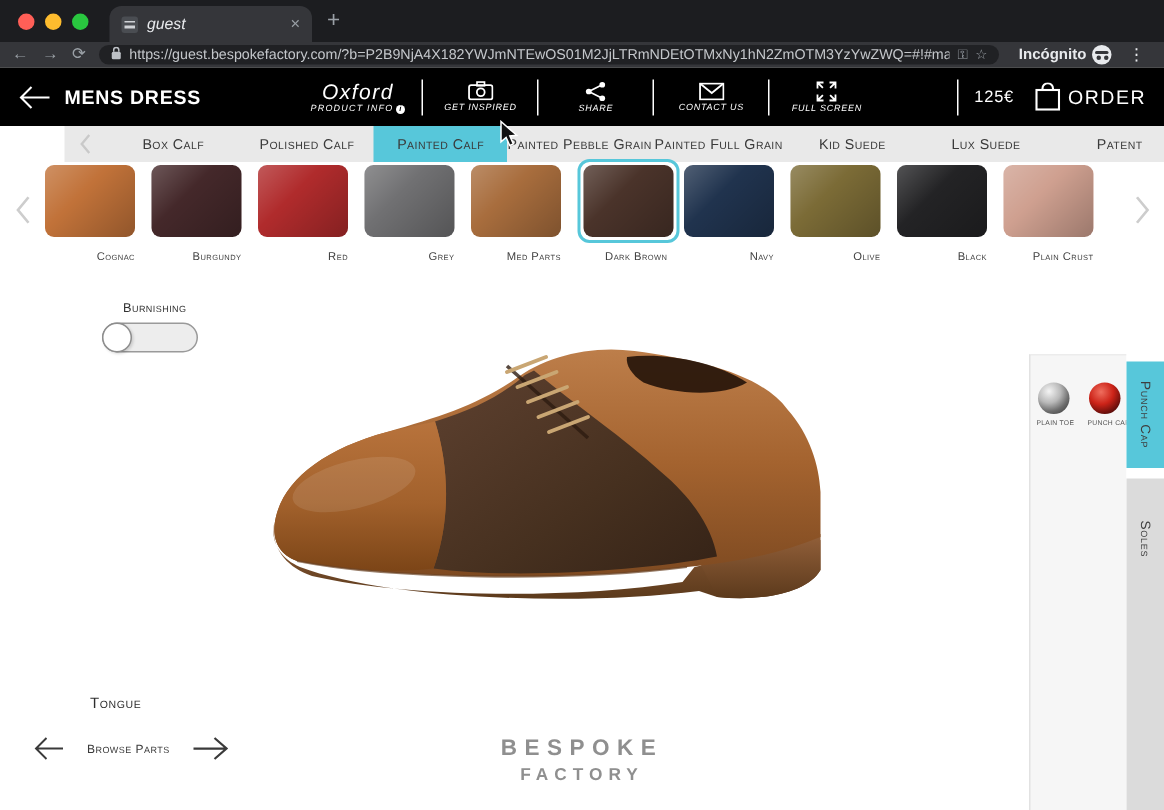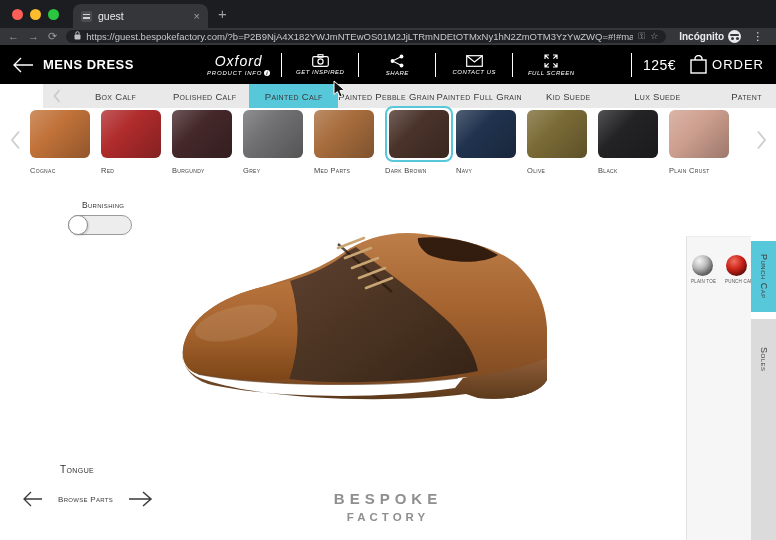--- a/index.html
+++ b/index.html
@@ -7,21 +7,21 @@
     font-family:"Liberation Sans", sans-serif; }
   .screen { position:relative; width:776px; height:540px; background:#fff; }
 
   
   .tabstrip { position:absolute; left:0; top:0; width:776px; height:28px; background:#1c1d20;
     display:flex; align-items:flex-end; }
   .lights { display:flex; gap:7px; margin:0 14px 8px 12px; }
   .light { width:11px; height:11px; border-radius:50%; }
   .light.r{background:#ff5f57}.light.y{background:#febc2e}.light.g{background:#29c73f}
   .btab { width:135px; height:24px; background:#35363a; border-radius:8px 8px 0 0;
-    display:flex; align-items:center; padding:0 8px; gap:6px; }
+    display:flex; align-items:center; padding:0 8px; gap:6px;font-style:italic; }
   .btab .fav { width:11px; height:11px; border-radius:2px; background:#4a4d52; position:relative; flex:none;}
   .btab .fav::before, .btab .fav::after { content:""; position:absolute; left:2px; right:2px; height:1.5px; background:#cfd2d6;}
   .btab .fav::before{top:3px}.btab .fav::after{top:6.5px}
   .btab .ttl { color:#e8eaed; font-size:10.5px; flex:1; }
   .btab .x { color:#9aa0a6; font-size:11px; line-height:1; }
   .newtab { color:#9aa0a6; font-size:15px; margin:0 0 6px 10px; }
 
   .toolbar { position:absolute; left:0; top:28px; width:776px; height:17px; background:#35363a;
     display:flex; align-items:center; padding:0 8px; gap:9px; }
   .navic { color:#9aa0a6; font-size:11px; line-height:1; }
@@ -46,40 +46,40 @@
   .hdiv { width:1px; height:24px; background:#fff; margin:0 11px; }
   .prodblock { text-align:center; }
   .prodname { font-size:14px; letter-spacing:1px; }
   .prodinfo { font-size:6px; letter-spacing:.8px; display:flex; align-items:center; gap:2px; justify-content:center; margin-top:1px;}
   .infodot { width:6px; height:6px; border-radius:50%; background:#fff; color:#000; font-size:5px; font-weight:bold;
     display:inline-flex; align-items:center; justify-content:center; }
   .hact { text-align:center; width:54px; }
   .hact svg { display:block; margin:0 auto 2px; }
   .hact .albl { font-size:6px; letter-spacing:.5px; white-space:nowrap; }
   .ordergrp { margin-left:auto; display:flex; align-items:center; height:100%; margin-right:12px; }
-  .price { font-size:14px; letter-spacing:.5px; }
+  .price { font-size:11px; letter-spacing:.5px; }
   .orderlbl { font-size:13px; letter-spacing:1px; margin-left:5px; }
   .bag { margin-left:14px; }
 
   
   .mattabs { position:absolute; left:0; top:84px; width:776px; height:24px; background:#e9e9e9;
     display:flex; align-items:stretch;margin-left:43px; }
   .mt-chevron { width:28px; display:flex; align-items:center; justify-content:center; }
   .mt-list { flex:1; display:flex; }
   .mtab { flex:1; display:flex; align-items:center; justify-content:center;
     font-variant:small-caps; font-size:9.5px; color:#3a3a3a; letter-spacing:.3px; white-space:nowrap; }
   .mtab.sel { background:#57c7da; }
   .cursor { position:absolute; left:333px; top:80px; }
 
   
   .swatchrow { position:absolute; left:0; top:110px; width:776px; height:80px;
     display:flex; align-items:flex-start; }
   .sw-chevron { width:30px; height:60px; display:flex; align-items:center; justify-content:center; }
   .sw-list { flex:1; display:flex; gap:11px; justify-content:flex-start; }
-  .swatch { width:60px; text-align:left; }
+  .swatch { width:60px; text-align:right; }
   .sw-color { width:60px; height:48px; border-radius:6px; position:relative; overflow:hidden; }
   .sw-color::after { content:""; position:absolute; inset:0;
     background:linear-gradient(135deg, rgba(255,255,255,.22), rgba(255,255,255,0) 40%, rgba(0,0,0,.25)); }
   .swatch.sel .sw-frame { border:2px solid #57c7da; background:#fff; border-radius:8px; padding:2px; margin:-4px auto 0; width:68px; }
   .sw-label { font-variant:small-caps; font-size:7.5px; color:#3f3f3f; margin-top:8px; letter-spacing:.3px; white-space:nowrap;}
   .swatch.sel .sw-label { margin-top:4px; }
 
   
   .burnish { position:absolute; left:68px; top:200px; width:110px; }
   .burnish .blbl { font-variant:small-caps; font-size:8.5px; color:#333; margin-left:14px; letter-spacing:.3px;}
@@ -253,26 +253,26 @@
       <svg width="11" height="20" viewBox="0 0 11 20">
           <path d="M9 1.5 L2 10 L9 18.5" fill="none" stroke="#cdcdcd" stroke-width="1.8"></path>
         </svg>
     </div>
     <div class="sw-list">
       <div class="swatch">
         <div class="sw-color" style="background-color: rgb(193, 114, 57);"></div>
         <div class="sw-label">Cognac</div>
       </div>
       <div class="swatch">
+        <div class="sw-color" style="background-color: rgb(68, 40, 42);"></div>
+        <div class="sw-label">Burgundy</div>
+      </div>
+      <div class="swatch">
         <div class="sw-color" style="background-color: rgb(176, 43, 44);"></div>
         <div class="sw-label">Red</div>
-      </div>
-      <div class="swatch">
-        <div class="sw-color" style="background-color: rgb(68, 40, 42);"></div>
-        <div class="sw-label">Burgundy</div>
       </div>
       <div class="swatch">
         <div class="sw-color" style="background-color: rgb(112, 112, 114);"></div>
         <div class="sw-label">Grey</div>
       </div>
       <div class="swatch">
         <div class="sw-color" style="background-color: rgb(168, 109, 61);"></div>
         <div class="sw-label">Med Parts</div>
       </div>
       <div class="swatch sel">

